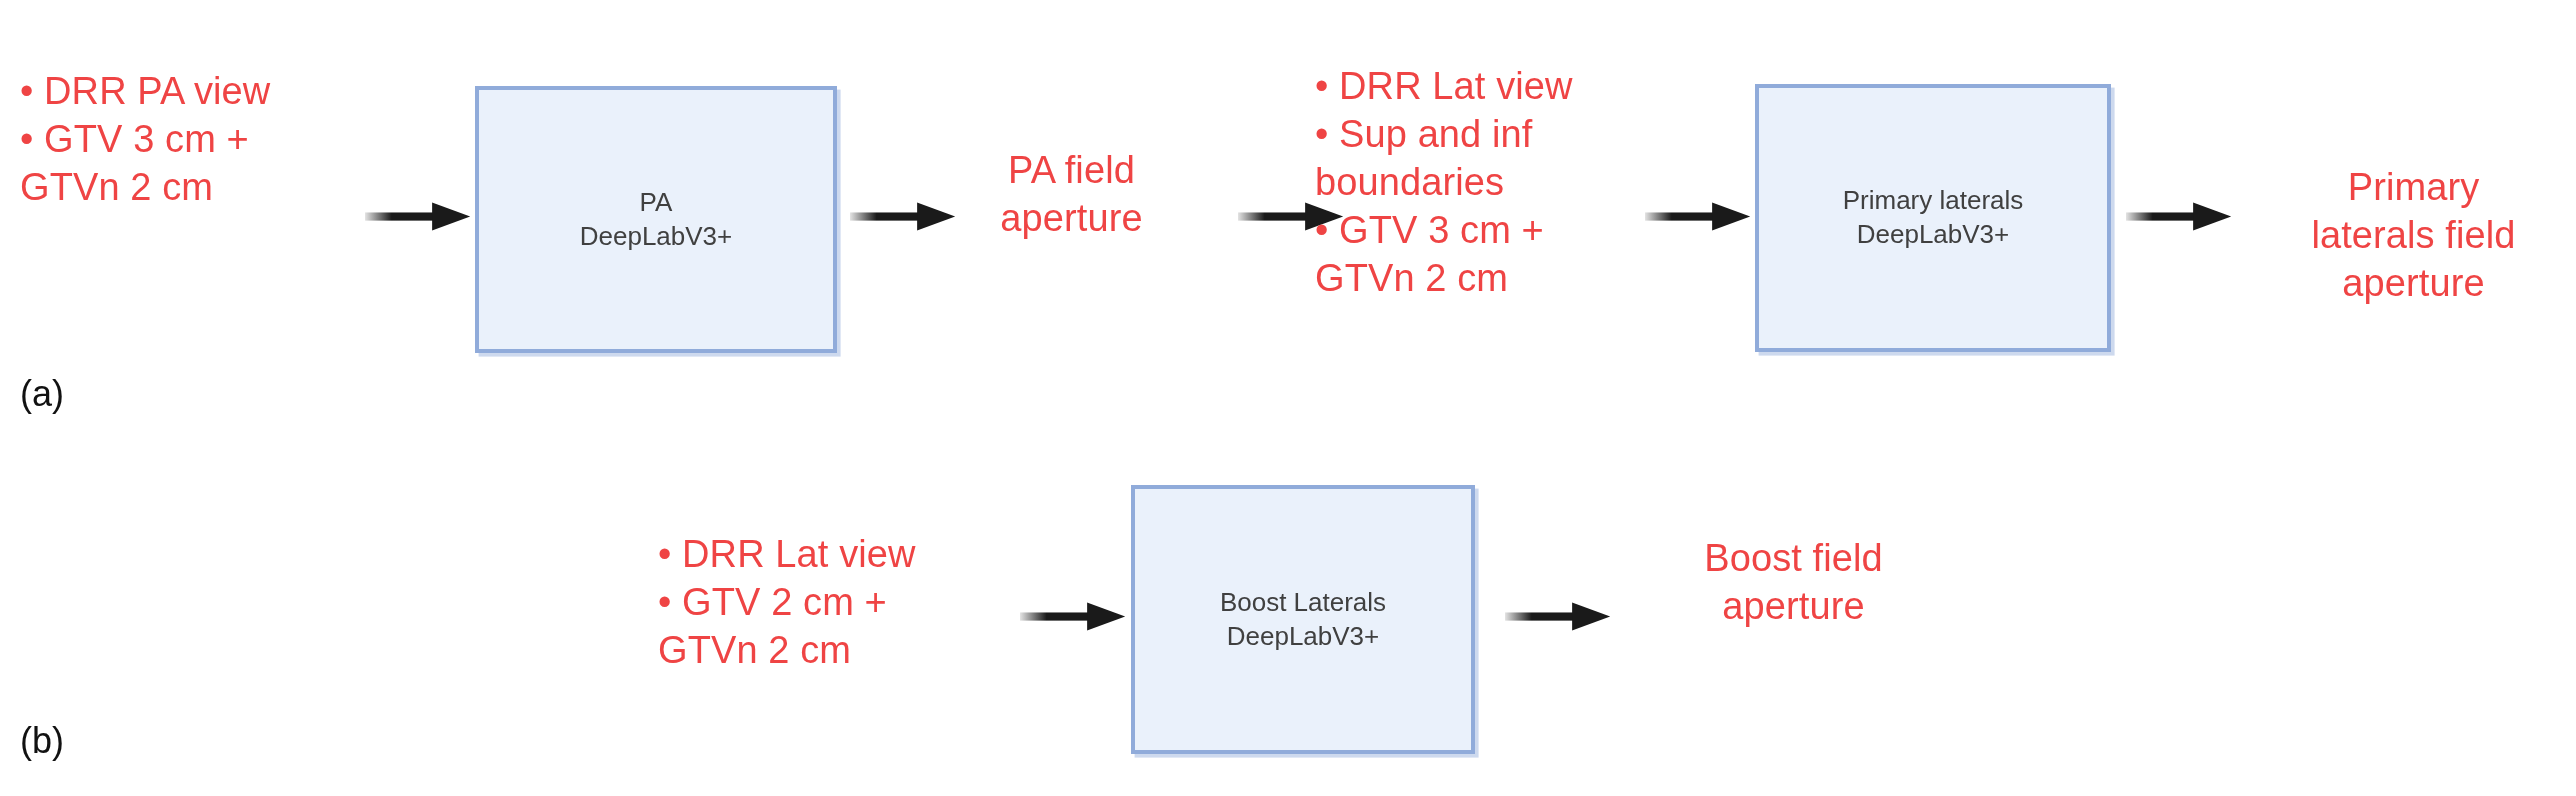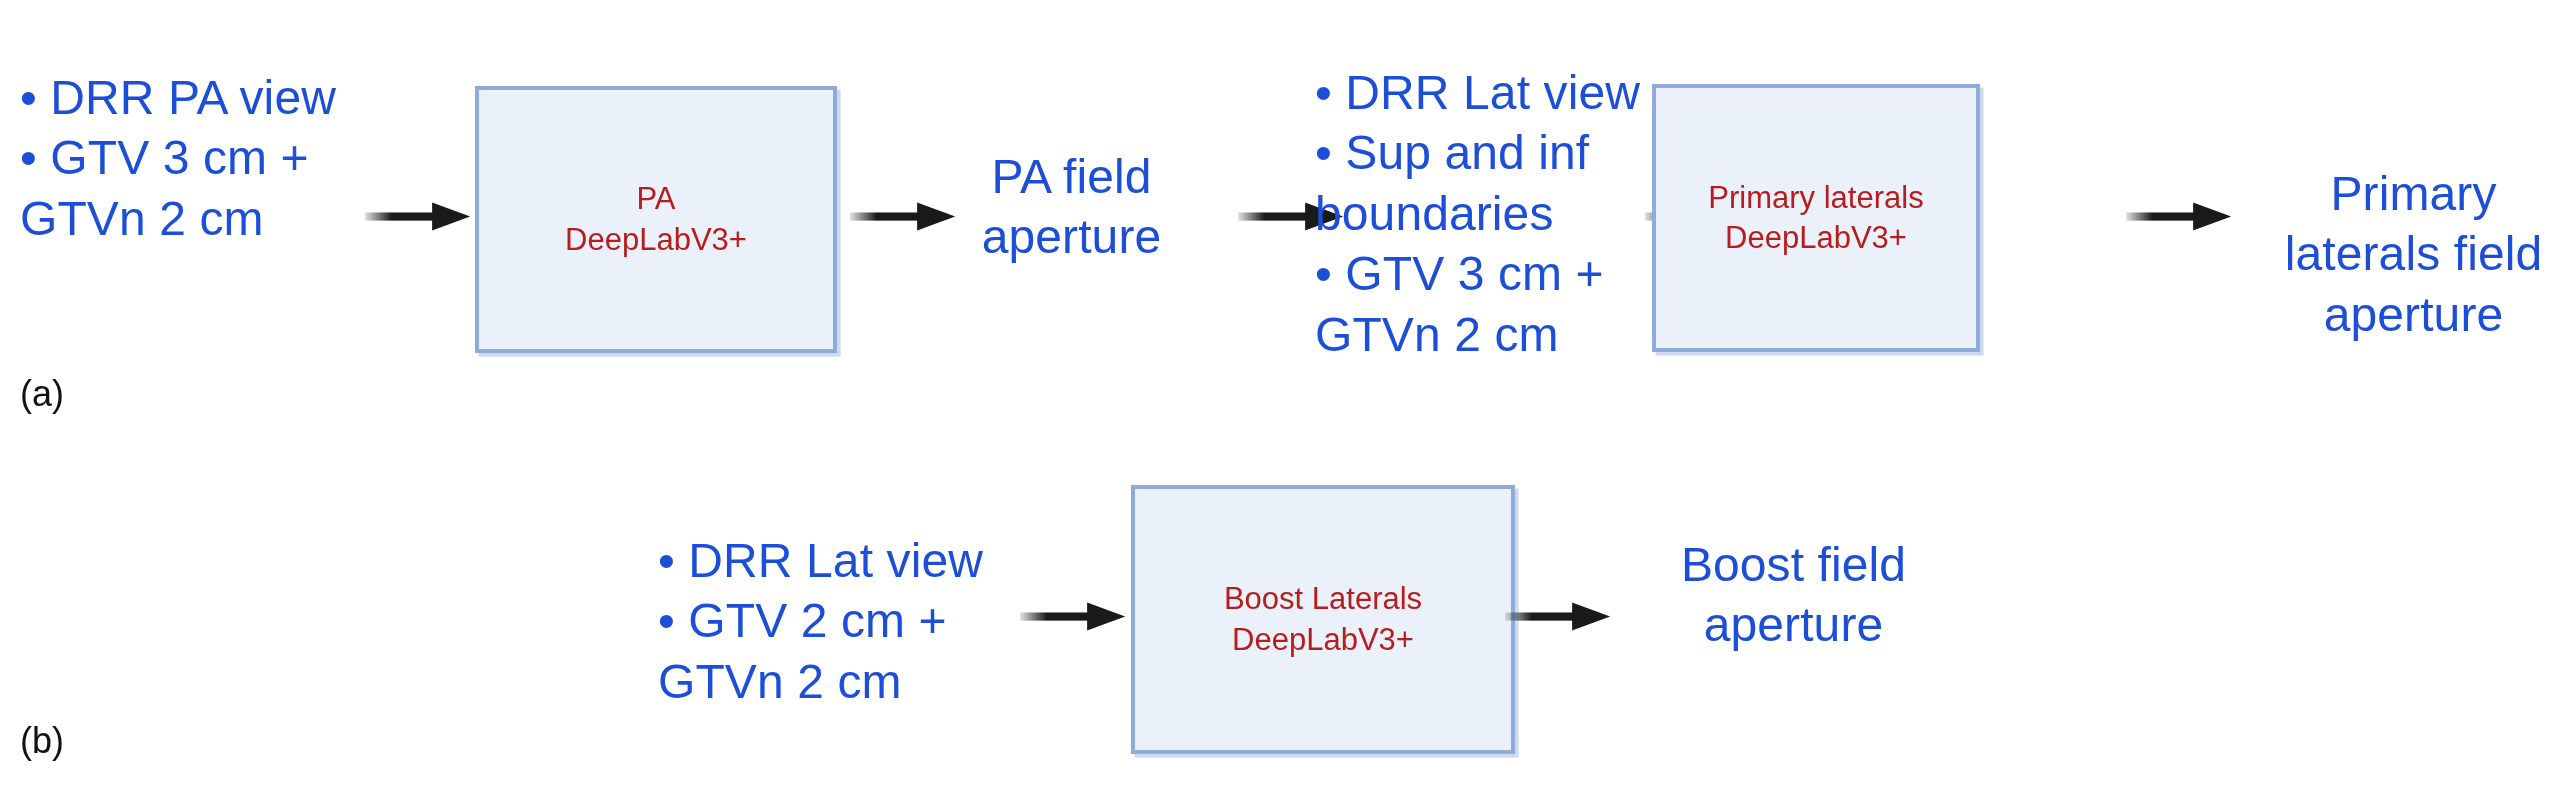--- a/index.html
+++ b/index.html
@@ -23,43 +23,43 @@
   }
 
   
   .node {
     position: absolute;
     box-sizing: border-box;
   }
 
   
   .textblock {
-    font-size: 48px;
+    font-size: 38px;
     line-height: 1.26;
-    color: #1d4ed8;
+    color: #ef4444;
     white-space: pre-line;
     letter-spacing: 0.1px;
   }
   .textblock.centered { text-align: center; }
   .textblock.left     { text-align: left; }
 
   
   .procbox {
     background: #eaf1fb;
     border: 4.5px solid #90abda;
     box-shadow: 3.6px 3.6px 0 0 rgba(144,171,218,0.45);
     display: flex;
     align-items: center;
     justify-content: center;
     text-align: center;
   }
   .procbox .procbox-label {
-    font-size: 31px;
+    font-size: 26px;
     line-height: 1.3;
-    color: #b91c1c;
+    color: #404040;
     white-space: pre-line;
     padding: 0 9px;
   }
 
   
   .arrow {
     position: absolute;
     display: block;
   }
   .arrow svg { display: block; overflow: visible; }
@@ -143,21 +143,21 @@
           <stop offset="0%" stop-color="#1a1a1a" stop-opacity="0.12"></stop>
           <stop offset="35%" stop-color="#1a1a1a" stop-opacity="1"></stop>
           <stop offset="100%" stop-color="#1a1a1a" stop-opacity="1"></stop>
         </linearGradient>
       </defs>
       <rect x="0" y="17" width="84" height="9" fill="url(#ag4)"></rect>
       <polygon points="74,6 116,21.5 74,37" fill="#1a1a1a"></polygon>
     </svg>
   </div>
 
-  <div class="node procbox" style="left:1652px; top:84px; width:328px; height:268px;">
+  <div class="node procbox" style="left:1755px; top:84px; width:356px; height:268px;">
     <div class="procbox-label">Primary laterals
 DeepLabV3+</div>
   </div>
 
   <div class="arrow" style="left:2126px; top:197px;">
     <svg width="107" height="40" viewBox="0 0 118 44" aria-hidden="true">
       <defs>
         <linearGradient id="ag5" x1="0" y1="0" x2="1" y2="0">
           <stop offset="0%" stop-color="#1a1a1a" stop-opacity="0.12"></stop>
           <stop offset="35%" stop-color="#1a1a1a" stop-opacity="1"></stop>
@@ -186,21 +186,21 @@
           <stop offset="0%" stop-color="#1a1a1a" stop-opacity="0.12"></stop>
           <stop offset="35%" stop-color="#1a1a1a" stop-opacity="1"></stop>
           <stop offset="100%" stop-color="#1a1a1a" stop-opacity="1"></stop>
         </linearGradient>
       </defs>
       <rect x="0" y="17" width="84" height="9" fill="url(#ag6)"></rect>
       <polygon points="74,6 116,21.5 74,37" fill="#1a1a1a"></polygon>
     </svg>
   </div>
 
-  <div class="node procbox" style="left:1131px; top:485px; width:384px; height:269px;">
+  <div class="node procbox" style="left:1131px; top:485px; width:344px; height:269px;">
     <div class="procbox-label">Boost Laterals
 DeepLabV3+</div>
   </div>
 
   <div class="arrow" style="left:1505px; top:597px;">
     <svg width="107" height="40" viewBox="0 0 118 44" aria-hidden="true">
       <defs>
         <linearGradient id="ag7" x1="0" y1="0" x2="1" y2="0">
           <stop offset="0%" stop-color="#1a1a1a" stop-opacity="0.12"></stop>
           <stop offset="35%" stop-color="#1a1a1a" stop-opacity="1"></stop>

